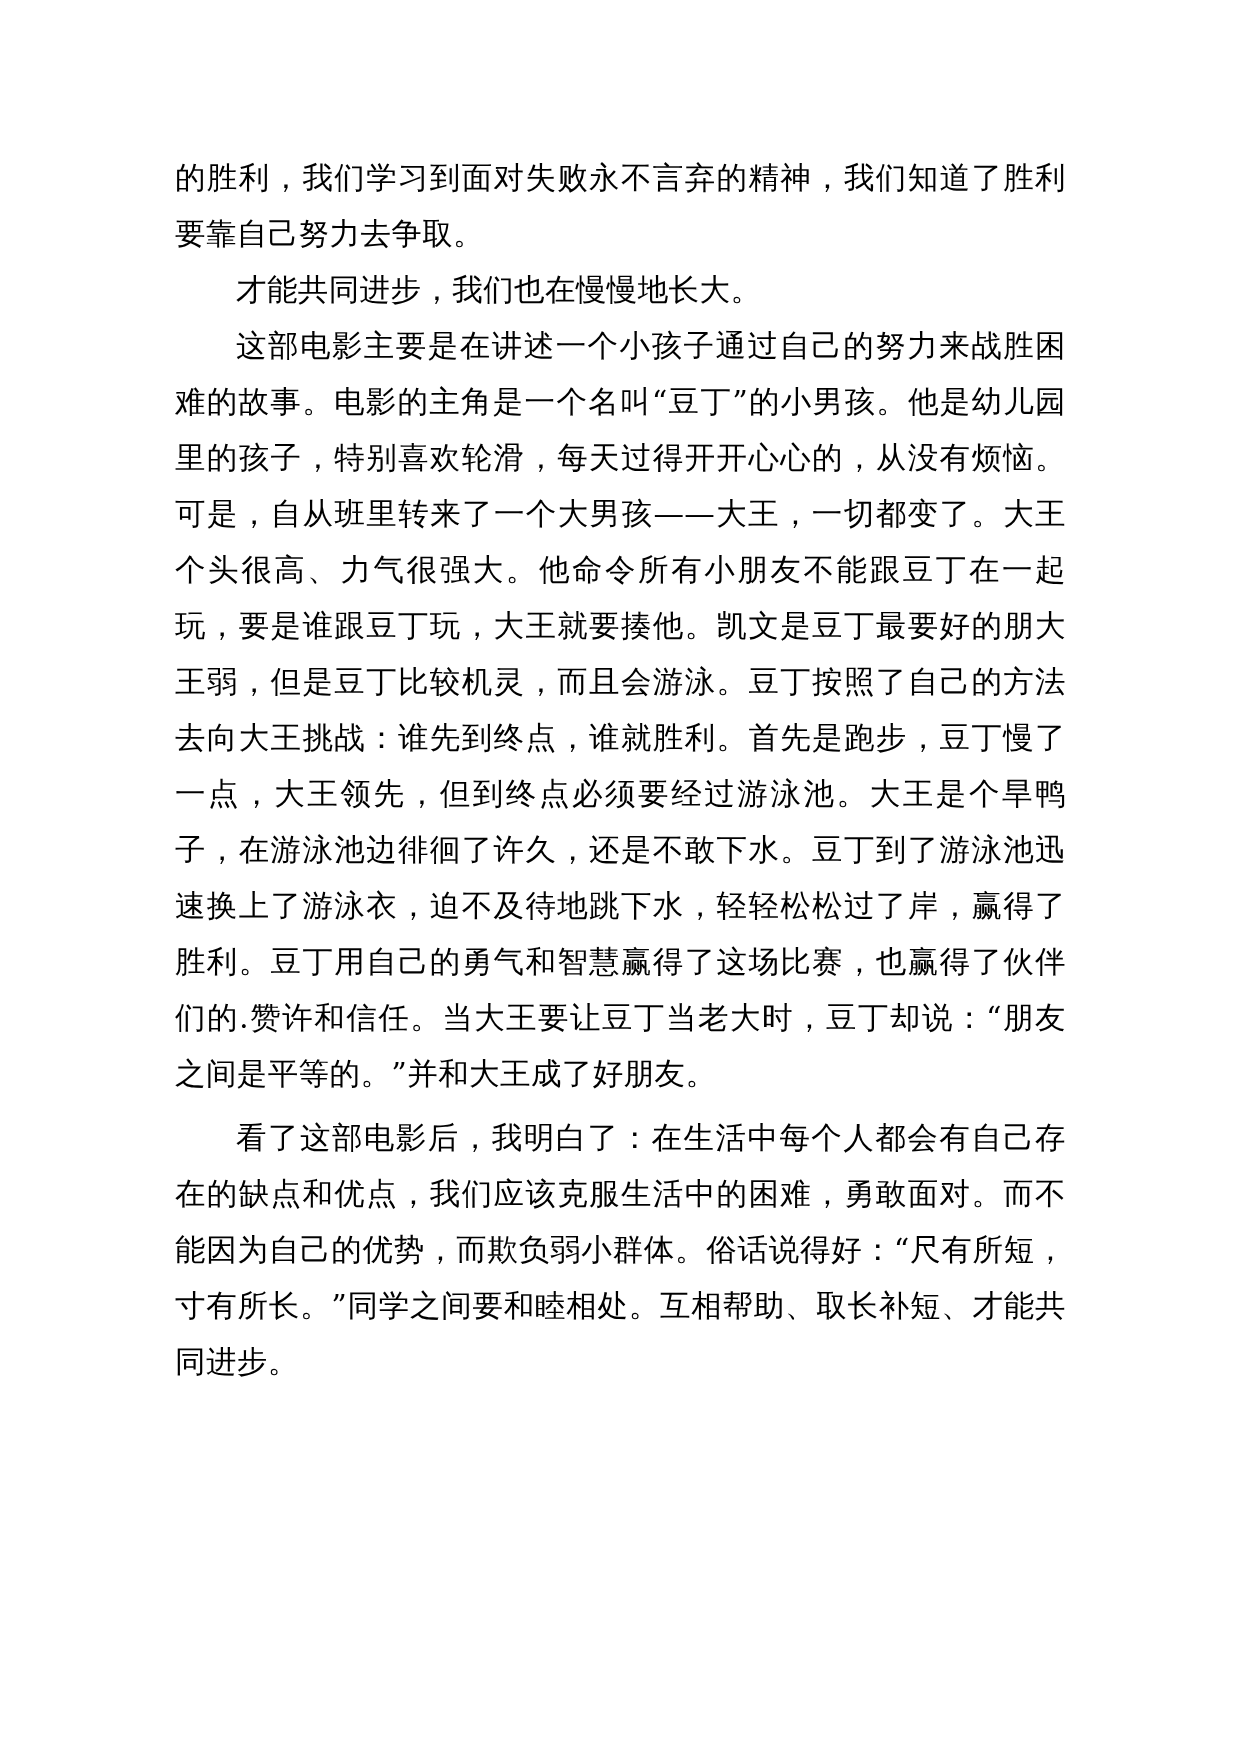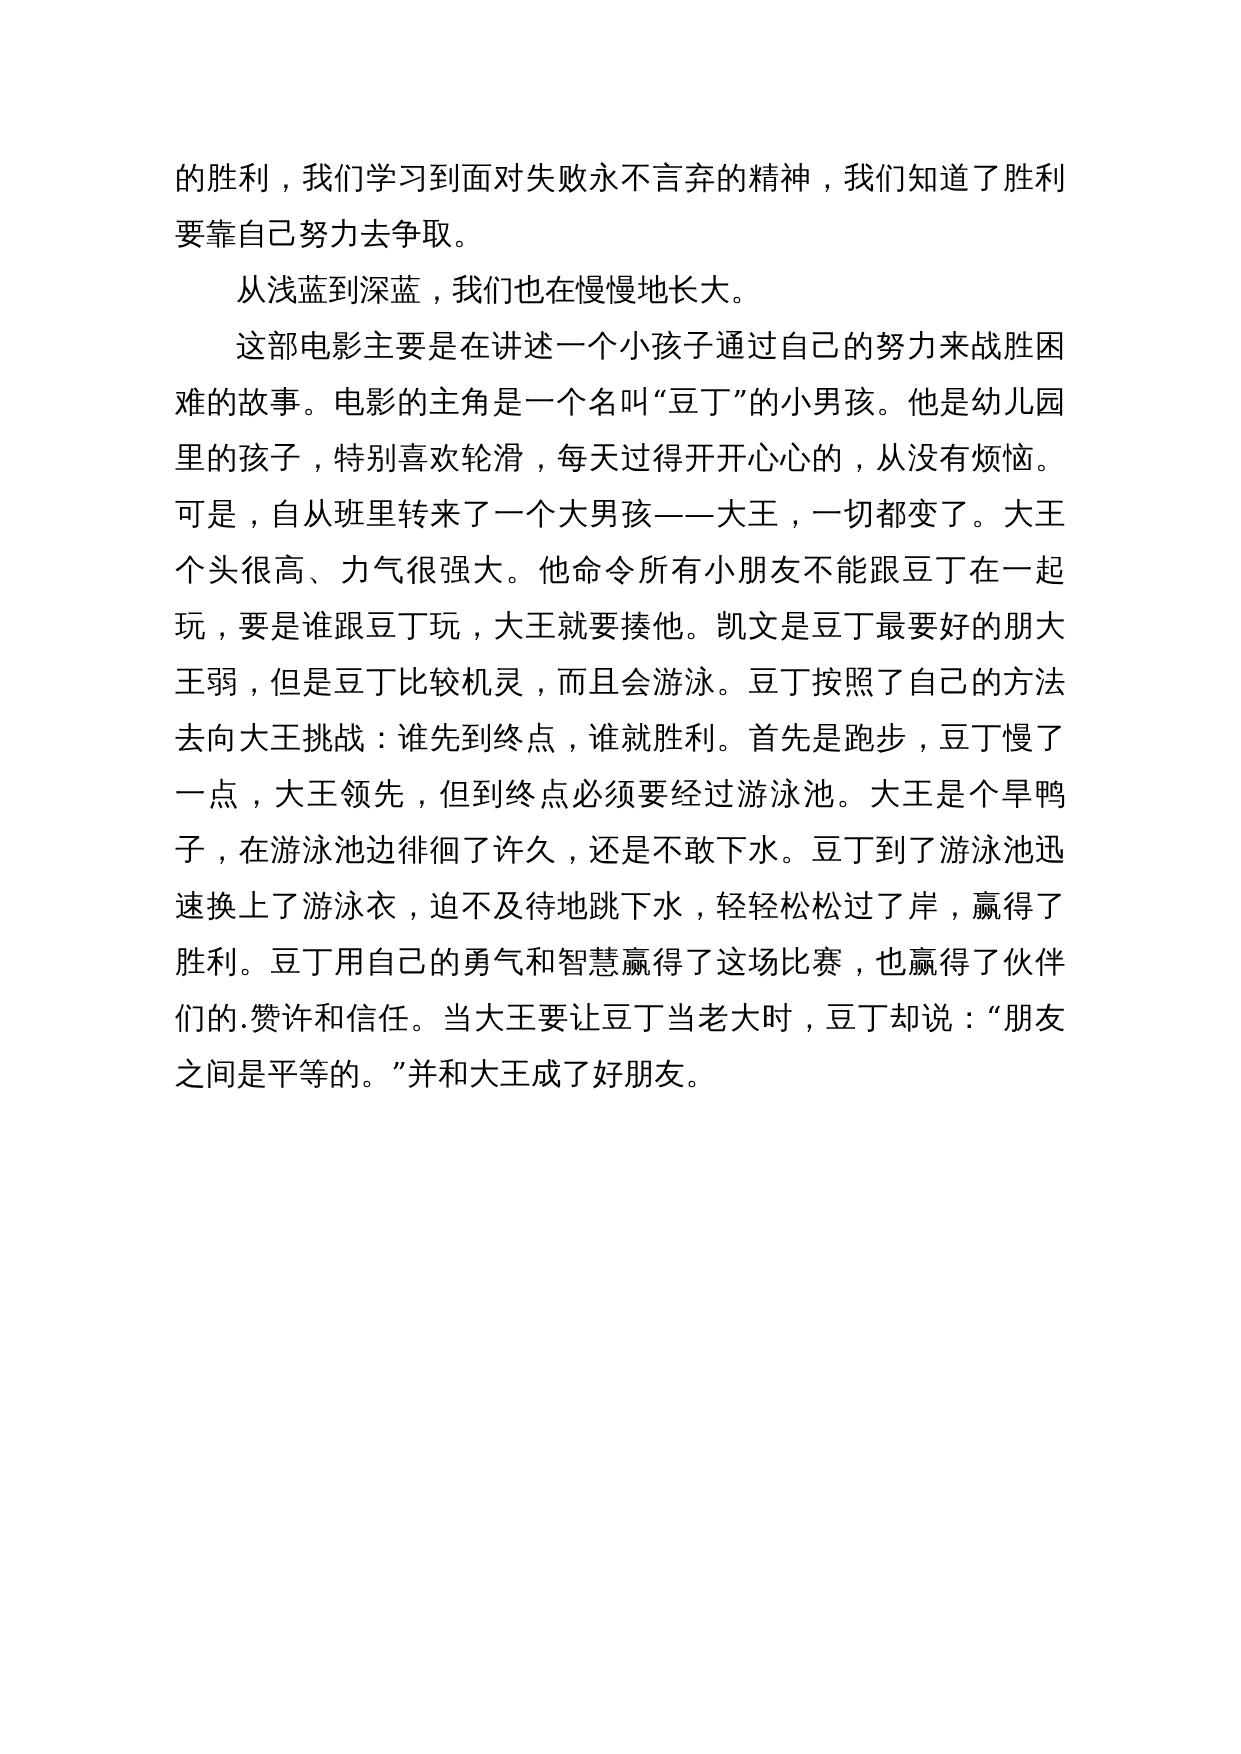--- a/index.html
+++ b/index.html
@@ -48,16 +48,17 @@
   .gap-medium {
     margin-top: 8px;
   }
 </style>
 </head>
 <body>
 
 <div class="page">
   <div class="doc-body">
     <p class="para-flush">的胜利，我们学习到面对失败永不言弃的精神，我们知道了胜利要靠自己努力去争取。</p>
-    <p class="para-indent gap-small">从浅蓝到深蓝，我们也在慢慢地长大。</p>
+    <p class="para-indent gap-small">才能共同进步，我们也在慢慢地长大。</p>
     <p class="para-indent">这部电影主要是在讲述一个小孩子通过自己的努力来战胜困难的故事。电影的主角是一个名叫“豆丁”的小男孩。他是幼儿园里的孩子，特别喜欢轮滑，每天过得开开心心的，从没有烦恼。可是，自从班里转来了一个大男孩——大王，一切都变了。大王个头很高、力气很强大。他命令所有小朋友不能跟豆丁在一起玩，要是谁跟豆丁玩，大王就要揍他。凯文是豆丁最要好的朋大王弱，但是豆丁比较机灵，而且会游泳。豆丁按照了自己的方法去向大王挑战：谁先到终点，谁就胜利。首先是跑步，豆丁慢了一点，大王领先，但到终点必须要经过游泳池。大王是个旱鸭子，在游泳池边徘徊了许久，还是不敢下水。豆丁到了游泳池迅速换上了游泳衣，迫不及待地跳下水，轻轻松松过了岸，赢得了胜利。豆丁用自己的勇气和智慧赢得了这场比赛，也赢得了伙伴们的.赞许和信任。当大王要让豆丁当老大时，豆丁却说：“朋友之间是平等的。”并和大王成了好朋友。</p>
+    <p class="para-indent gap-medium">看了这部电影后，我明白了：在生活中每个人都会有自己存在的缺点和优点，我们应该克服生活中的困难，勇敢面对。而不能因为自己的优势，而欺负弱小群体。俗话说得好：“尺有所短，寸有所长。”同学之间要和睦相处。互相帮助、取长补短、才能共同进步。</p>
   </div>
 </div>
 
 </body></html>

